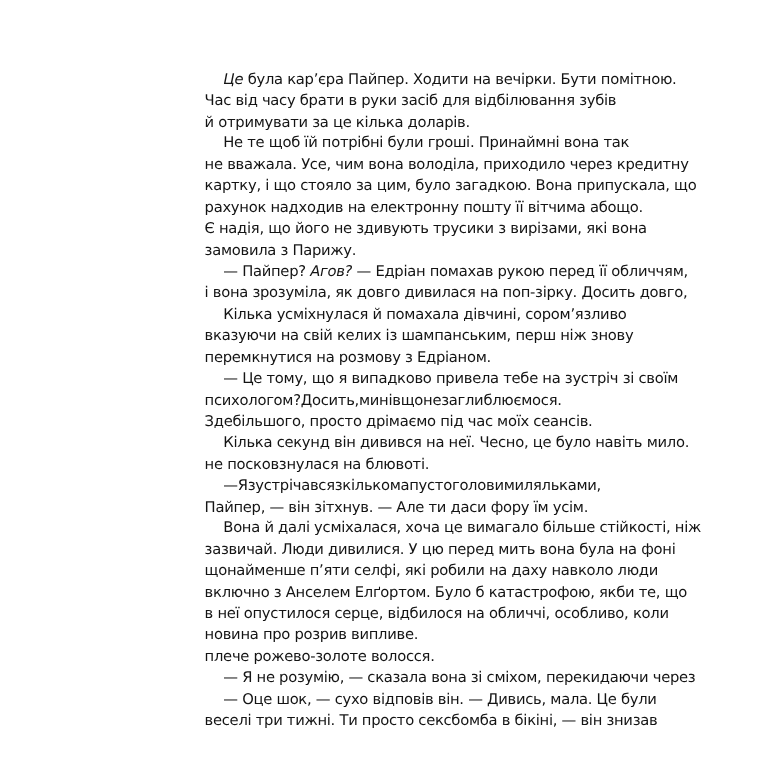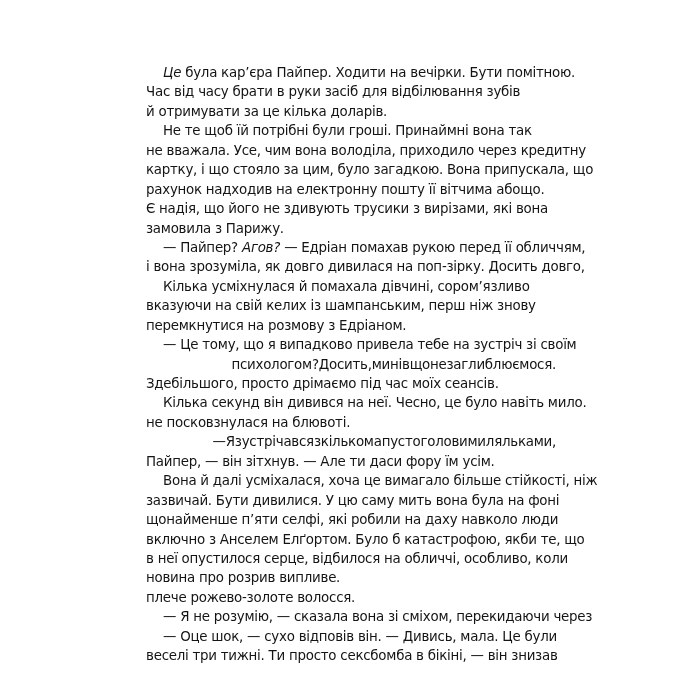--- a/index.html
+++ b/index.html
@@ -21,27 +21,28 @@
       font-family: "DejaVu Sans", sans-serif;
       font-size: 13.4px;
       line-height: 19.45px;
       color: #141414;
       letter-spacing: -0.25px;
     }
     .line {
       display: block;
       white-space: nowrap;
       height: 19.45px;
+      margin-left: 40px;
     }
     .indent {
       padding-left: 17px;
     }
     .justify {
       display: flex;
-      justify-content: flex-end;
+      justify-content: flex-start;
       white-space: nowrap;
     }
     .justify span {
       display: inline-block;
     }
     em {
       font-style: italic;
     }
   </style>
 </head>
@@ -103,21 +104,21 @@
       <span>з</span>
       <span>кількома</span>
       <span>пустоголовими</span>
       <span>ляльками,</span>
     </span>
     <span class="line">Пайпер, — він зітхнув. — Але ти даси фору їм усім.</span>
   </div>
 
   <div>
     <span class="line indent">Вона й далі усміхалася, хоча це вимагало більше стійкості, ніж</span>
-    <span class="line">зазвичай. Бути дивилися. У цю саму мить вона була на фоні</span>
+    <span class="line">зазвичай. Люди дивилися. У цю перед мить вона була на фоні</span>
     <span class="line">щонайменше п’яти селфі, які робили на даху навколо люди</span>
     <span class="line">включно з Анселем Елґортом. Було б катастрофою, якби те, що</span>
     <span class="line">в неї опустилося серце, відбилося на обличчі, особливо, коли</span>
     <span class="line">новина про розрив випливе.</span>
   </div>
 
   <div>
     <span class="line">плече рожево-золоте волосся.</span>
     <span class="line indent">— Я не розумію, — сказала вона зі сміхом, перекидаючи через</span>
   </div>

